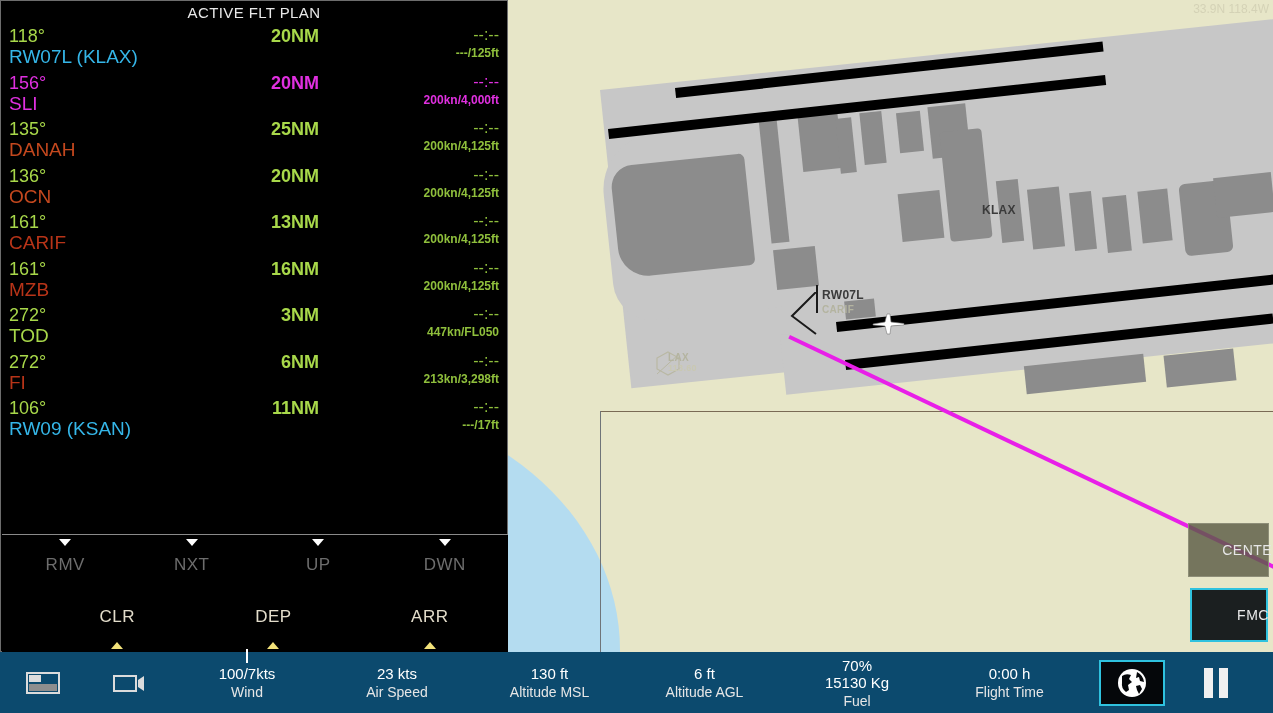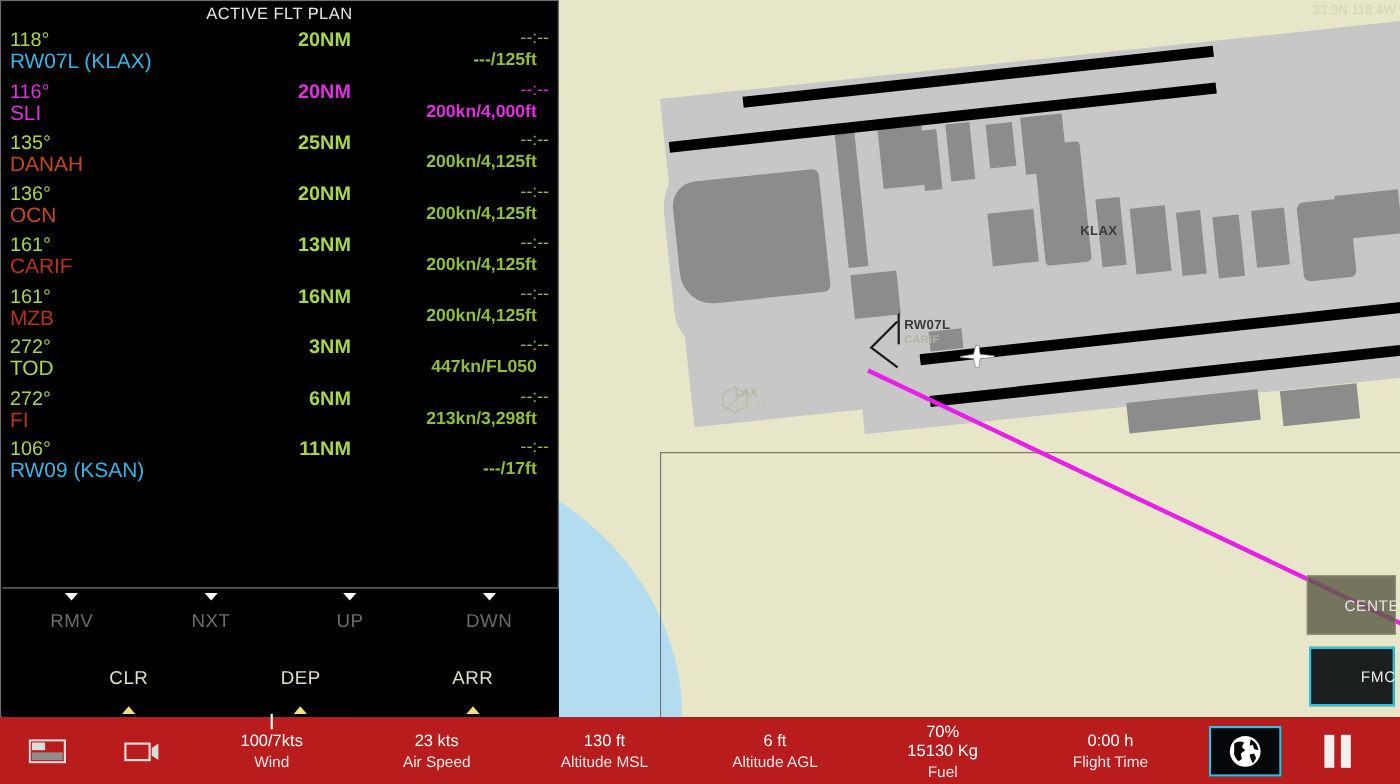--- a/index.html
+++ b/index.html
@@ -34,21 +34,21 @@
          background:#000; border:1px solid #6d6d6d; }
   #fpl-title { text-align:center; color:#e8e8e8; font-size:15px;
                padding:3px 0 5px; letter-spacing:.4px; }
   #fpl-rows { padding:0 8px; }
   .fprow { height:46.5px; position:relative; }
   .c-brg  { position:absolute; left:0;  top:0;  font-size:18px; }
   .c-wpt  { position:absolute; left:0;  top:20px; font-size:19px; }
   .c-dist { position:absolute; left:180px; top:0; width:130px; text-align:right;
             font-size:18px; font-weight:bold; }
   .c-eta  { position:absolute; right:0; top:0; font-size:16px; }
-  .c-spd  { position:absolute; right:11px; top:20px; font-size:16px; font-weight:bold;}
+  .c-spd  { position:absolute; right:0; top:20px; font-size:12px; font-weight:bold;}
 
   .cGreen   { color:#a8d84a; }
   .cGreenD  { color:#8fbf3c; }
   .cCyan    { color:#35b6e8; }
   .cMag     { color:#e030e0; }
   .cOrange  { color:#c4481e; }
   .cRed     { color:#b83418; }
 
   
   #pad { position:absolute; left:1px; top:533px; width:506px; height:118px;
@@ -68,21 +68,21 @@
   .mapbtn { position:absolute; display:flex; align-items:center;
             justify-content:center; font-size:14px; letter-spacing:.5px;padding-left:48px; }
   #btn-center { left:1188px; top:523px; width:81px; height:54px;
                 background:rgba(92,92,70,.82); border:1px solid #8e8e78;
                 color:#e6e6e6; }
   #btn-fmc { left:1190px; top:588px; width:78px; height:54px;
              background:#1b1f20; border:2px solid #2fc2df; color:#eaeaea; }
 
   
   #status { position:absolute; left:0; top:652px; width:1273px; height:61px;
-            background:#b91c1c; display:flex; align-items:center; }
+            background:#0c4a6e; display:flex; align-items:center; }
   .sicon { width:86px; display:flex; align-items:center; justify-content:center; }
   .sfield { text-align:center; color:#ffffff; position:relative; }
   .sfield .v { font-size:15px; line-height:17px; }
   .sfield .k { font-size:14px; color:#e6e6e6; margin-top:2px; }
   #f-wind { width:150px; }
   #f-air  { width:150px; }
   #f-msl  { width:155px; }
   #f-agl  { width:155px; }
   #f-fuel { width:150px; }
   #f-time { width:155px; }
@@ -184,21 +184,21 @@
     <div id="fpl-title">ACTIVE FLT PLAN</div>
     <div id="fpl-rows">
         <div class="fprow">
           <span class="c-brg cGreen">118°</span>
           <span class="c-dist cGreen">20NM</span>
           <span class="c-eta cGreenD">--:--</span>
           <span class="c-wpt cCyan">RW07L (KLAX)</span>
           <span class="c-spd cGreenD">---/125ft</span>
         </div>
         <div class="fprow">
-          <span class="c-brg cMag">116°</span>
+          <span class="c-brg cMag">156°</span>
           <span class="c-dist cMag">20NM</span>
           <span class="c-eta cMag">--:--</span>
           <span class="c-wpt cMag">SLI</span>
           <span class="c-spd cMag">200kn/4,000ft</span>
         </div>
         <div class="fprow">
           <span class="c-brg cGreen">135°</span>
           <span class="c-dist cGreen">25NM</span>
           <span class="c-eta cGreenD">--:--</span>
           <span class="c-wpt cOrange">DANAH</span>

